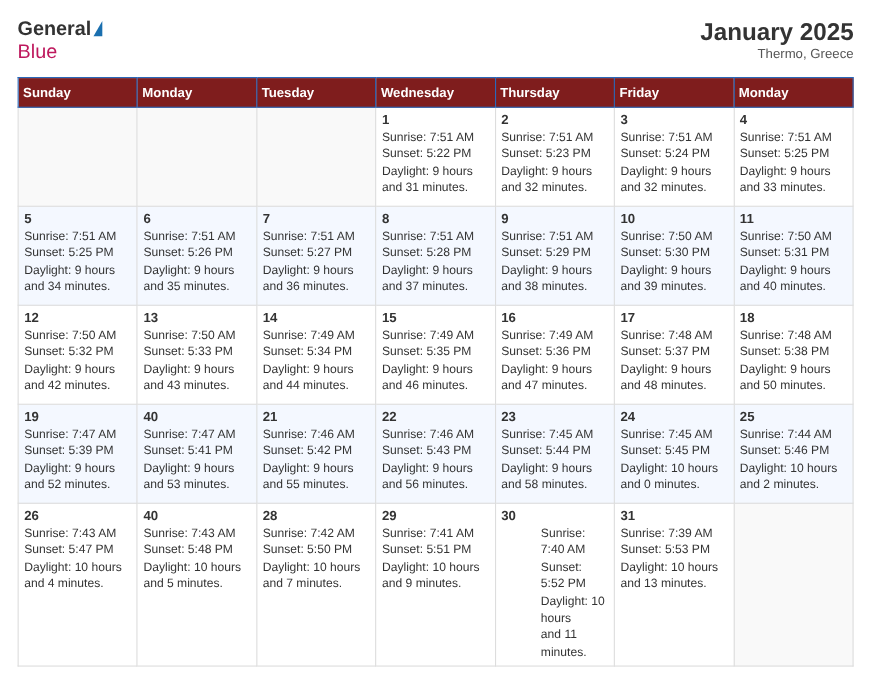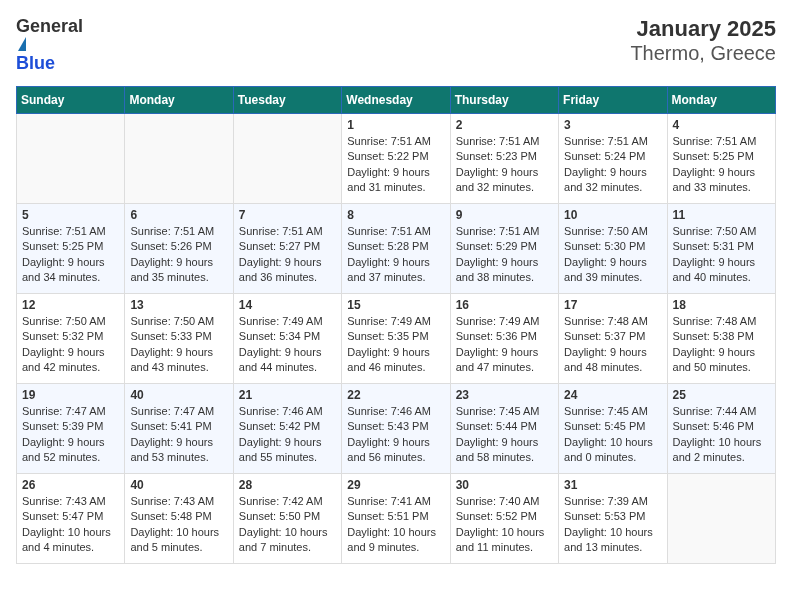--- a/index.html
+++ b/index.html
@@ -16,60 +16,59 @@
       align-items: flex-start;
       margin-bottom: 12px;
     }
     .logo {
       display: flex;
       flex-direction: column;
       align-items: flex-start;
     }
     .logo-text {
       display: flex;
-      align-items: flex-start;
-      flex-direction: column;
+      align-items: center;
     }
     .logo-general {
       font-size: 18px;
       font-weight: bold;
       color: #333;
     }
     .logo-blue {
       font-size: 18px;
-      font-weight: bold;
-      color: #1d4ed8;
+      font-weight: normal;
+      color: #be185d;
     }
     .logo-triangle {
       width: 0;
       height: 0;
       border-left: 8px solid transparent;
       border-bottom: 14px solid #1a6faf;
       margin-left: 2px;
       margin-bottom: 2px;
     }
     .title-block {
       text-align: right;
     }
     .month-title {
       font-size: 22px;
       font-weight: bold;
       color: #333;
     }
     .location-title {
-      font-size: 20px;
+      font-size: 12px;
       color: #555;
     }
     .calendar {
       width: 100%;
       border-collapse: collapse;
       border: 1px solid #ccc;
     }
     .calendar th {
-      background: #0f766e;
+      background: #7f1d1d;
       color: #fff;
       font-size: 12px;
       font-weight: bold;
       padding: 6px 4px;
       text-align: left;
       border: 1px solid #2a68b9;
     }
     .calendar td {
       border: 1px solid #ddd;
       vertical-align: top;
@@ -335,21 +334,21 @@
         </td>
         <td>
           <div class="day-num">29</div>
           <div class="day-info" style="white-space: pre-line;">Sunrise: 7:41 AM
 Sunset: 5:51 PM
 Daylight: 10 hours
 and 9 minutes.</div>
         </td>
         <td>
           <div class="day-num">30</div>
-          <div class="day-info" style="white-space: pre-line;">Sunrise: 7:40 AM
+          <div class="day-info" style="white-space: pre-line; margin-left: 36px;">Sunrise: 7:40 AM
 Sunset: 5:52 PM
 Daylight: 10 hours
 and 11 minutes.</div>
         </td>
         <td>
           <div class="day-num">31</div>
           <div class="day-info" style="white-space: pre-line;">Sunrise: 7:39 AM
 Sunset: 5:53 PM
 Daylight: 10 hours
 and 13 minutes.</div>

